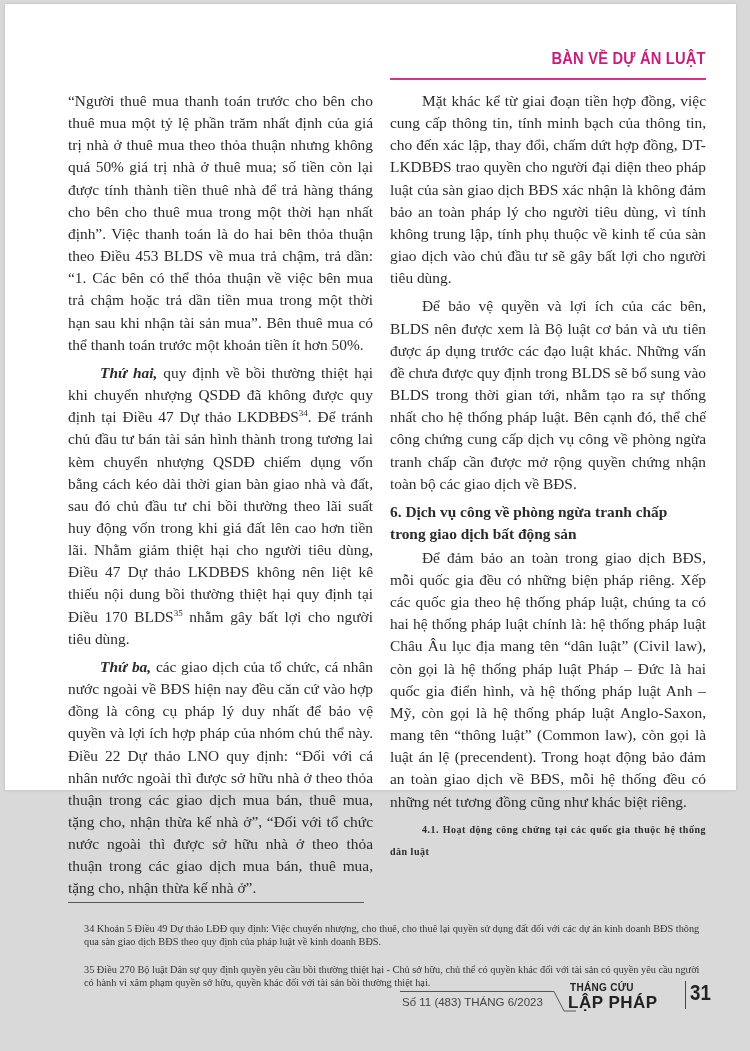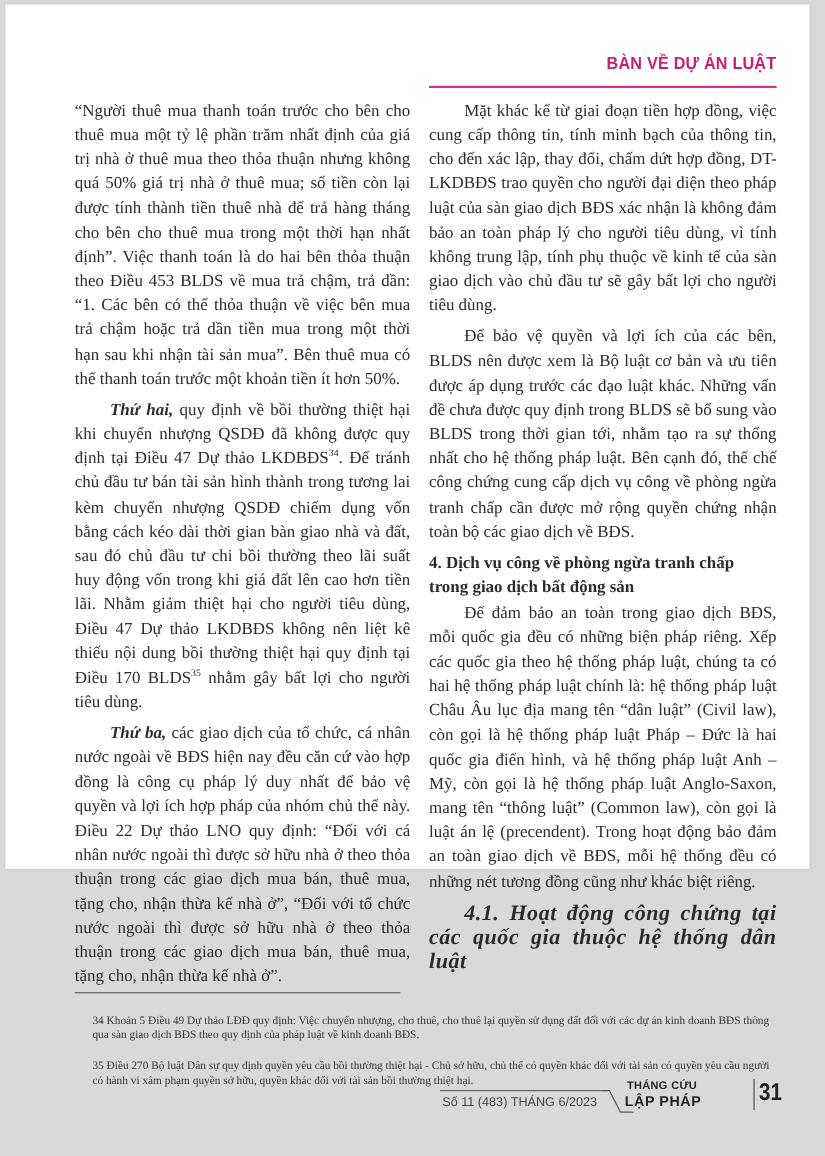--- a/index.html
+++ b/index.html
@@ -40,21 +40,21 @@
   .col-right { left: 385px; width: 316px; }
   .col p { margin: 0 0 6px 0; text-indent: 0; }
   .col p.indent { text-indent: 32px; }
   .col p.noindent { text-indent: 0; }
   .lead { font-weight: bold; font-style: italic; }
   sup { font-size: 9px; line-height: 0; }
   h3.section {
     margin: 0 0 2px 0; font-size: 15.4px; font-weight: bold; line-height: 22px; text-align: left;
   }
   h4.subsection {
-    margin: 2px 0 0 0; font-size: 20px; font-weight: bold; font-style: italic; line-height: 22px;
+    margin: 2px 0 0 0; font-size: 10px; font-weight: bold; line-height: 22px;
     text-indent: 32px; text-align: justify; letter-spacing: 0.5px;
   }
   .fn-rule {
     position: absolute; left: 63px; top: 898px; width: 296px; height: 1px; background: #555;
   }
   .footnotes {
     position: absolute; left: 63px; top: 903px; width: 650px;
     font-size: 10.3px; line-height: 12.6px; color: #333;
   }
   .footnotes .fn { margin: 16px; }
@@ -69,21 +69,21 @@
   .issue-slant {
     position: absolute; left: 148px; top: 12px; width: 28px; height: 22px;
   }
   .issue-text {
     position: absolute; left: 2px; top: 17px; font-size: 11.5px; color: #444; white-space: nowrap;
   }
   .mag-top {
     position: absolute; left: 170px; top: 3px; font-size: 10px; font-weight: bold; color: #222; letter-spacing: 0.3px;
   }
   .mag-bottom {
-    position: absolute; left: 168px; top: 14px; font-size: 13px; font-weight: bold; color: #222; letter-spacing: 0.5px;
+    position: absolute; left: 168px; top: 14px; font-size: 17px; font-weight: bold; color: #222; letter-spacing: 0.5px;
   }
   .page-sep {
     position: absolute; left: 285px; top: 2px; width: 1px; height: 28px; background: #444;
   }
   .page-num {
     position: absolute; left: 290px; top: 1px; font-size: 22px; font-weight: bold; color: #222;
     transform: scaleX(0.85); transform-origin: left center;
   }
 </style>
 </head>
@@ -98,21 +98,21 @@
 
   <div class="col col-left">
     <p class="noindent">“Người thuê mua thanh toán trước cho bên cho thuê mua một tỷ lệ phần trăm nhất định của giá trị nhà ở thuê mua theo thỏa thuận nhưng không quá 50% giá trị nhà ở thuê mua; số tiền còn lại được tính thành tiền thuê nhà để trả hàng tháng cho bên cho thuê mua trong một thời hạn nhất định”. Việc thanh toán là do hai bên thỏa thuận theo Điều 453 BLDS về mua trả chậm, trả dần: “1. Các bên có thể thỏa thuận về việc bên mua trả chậm hoặc trả dần tiền mua trong một thời hạn sau khi nhận tài sản mua”. Bên thuê mua có thể thanh toán trước một khoản tiền ít hơn 50%.</p>
     <p class="indent"><span class="lead">Thứ hai,</span><span> quy định về bồi thường thiệt hại khi chuyển nhượng QSDĐ đã không được quy định tại Điều 47 Dự thảo LKDBĐS</span><sup>34</sup><span>. Để tránh chủ đầu tư bán tài sản hình thành trong tương lai kèm chuyển nhượng QSDĐ chiếm dụng vốn bằng cách kéo dài thời gian bàn giao nhà và đất, sau đó chủ đầu tư chi bồi thường theo lãi suất huy động vốn trong khi giá đất lên cao hơn tiền lãi. Nhằm giảm thiệt hại cho người tiêu dùng, Điều 47 Dự thảo LKDBĐS không nên liệt kê thiếu nội dung bồi thường thiệt hại quy định tại Điều 170 BLDS</span><sup>35</sup><span> nhằm gây bất lợi cho người tiêu dùng.</span></p>
     <p class="indent"><span class="lead">Thứ ba,</span><span> các giao dịch của tổ chức, cá nhân nước ngoài về BĐS hiện nay đều căn cứ vào hợp đồng là công cụ pháp lý duy nhất để bảo vệ quyền và lợi ích hợp pháp của nhóm chủ thể này. Điều 22 Dự thảo LNO quy định: “Đối với cá nhân nước ngoài thì được sở hữu nhà ở theo thỏa thuận trong các giao dịch mua bán, thuê mua, tặng cho, nhận thừa kế nhà ở”, “Đối với tổ chức nước ngoài thì được sở hữu nhà ở theo thỏa thuận trong các giao dịch mua bán, thuê mua, tặng cho, nhận thừa kế nhà ở”.</span></p>
   </div>
 
   <div class="col col-right">
     <p class="indent">Mặt khác kể từ giai đoạn tiền hợp đồng, việc cung cấp thông tin, tính minh bạch của thông tin, cho đến xác lập, thay đổi, chấm dứt hợp đồng, DT-LKDBĐS trao quyền cho người đại diện theo pháp luật của sàn giao dịch BĐS xác nhận là không đảm bảo an toàn pháp lý cho người tiêu dùng, vì tính không trung lập, tính phụ thuộc về kinh tế của sàn giao dịch vào chủ đầu tư sẽ gây bất lợi cho người tiêu dùng.</p>
     <p class="indent">Để bảo vệ quyền và lợi ích của các bên, BLDS nên được xem là Bộ luật cơ bản và ưu tiên được áp dụng trước các đạo luật khác. Những vấn đề chưa được quy định trong BLDS sẽ bổ sung vào BLDS trong thời gian tới, nhằm tạo ra sự thống nhất cho hệ thống pháp luật. Bên cạnh đó, thể chế công chứng cung cấp dịch vụ công về phòng ngừa tranh chấp cần được mở rộng quyền chứng nhận toàn bộ các giao dịch về BĐS.</p>
-    <h3 class="section">4. Dịch vụ công về phòng ngừa tranh chấp trong giao dịch bất động sản</h3>
+    <h3 class="section">6. Dịch vụ công về phòng ngừa tranh chấp trong giao dịch bất động sản</h3>
     <p class="indent">Để đảm bảo an toàn trong giao dịch BĐS, mỗi quốc gia đều có những biện pháp riêng. Xếp các quốc gia theo hệ thống pháp luật, chúng ta có hai hệ thống pháp luật chính là: hệ thống pháp luật Châu Âu lục địa mang tên “dân luật” (Civil law), còn gọi là hệ thống pháp luật Pháp – Đức là hai quốc gia điển hình, và hệ thống pháp luật Anh – Mỹ, còn gọi là hệ thống pháp luật Anglo-Saxon, mang tên “thông luật” (Common law), còn gọi là luật án lệ (precendent). Trong hoạt động bảo đảm an toàn giao dịch về BĐS, mỗi hệ thống đều có những nét tương đồng cũng như khác biệt riêng.</p>
     <h4 class="subsection">4.1. Hoạt động công chứng tại các quốc gia thuộc hệ thống dân luật</h4>
   </div>
 
   <div class="fn-rule"></div>
   <div class="footnotes">
     <p class="fn">34  Khoản 5 Điều 49 Dự thảo LĐĐ quy định: Việc chuyển nhượng, cho thuê, cho thuê lại quyền sử dụng đất đối với các dự án kinh doanh BĐS thông qua sàn giao dịch BĐS theo quy định của pháp luật về kinh doanh BĐS.</p>
     <p class="fn">35  Điều 270 Bộ luật Dân sự quy định quyền yêu cầu bồi thường thiệt hại - Chủ sở hữu, chủ thể có quyền khác đối với tài sản có quyền yêu cầu người có hành vi xâm phạm quyền sở hữu, quyền khác đối với tài sản bồi thường thiệt hại.</p>
   </div>
 

